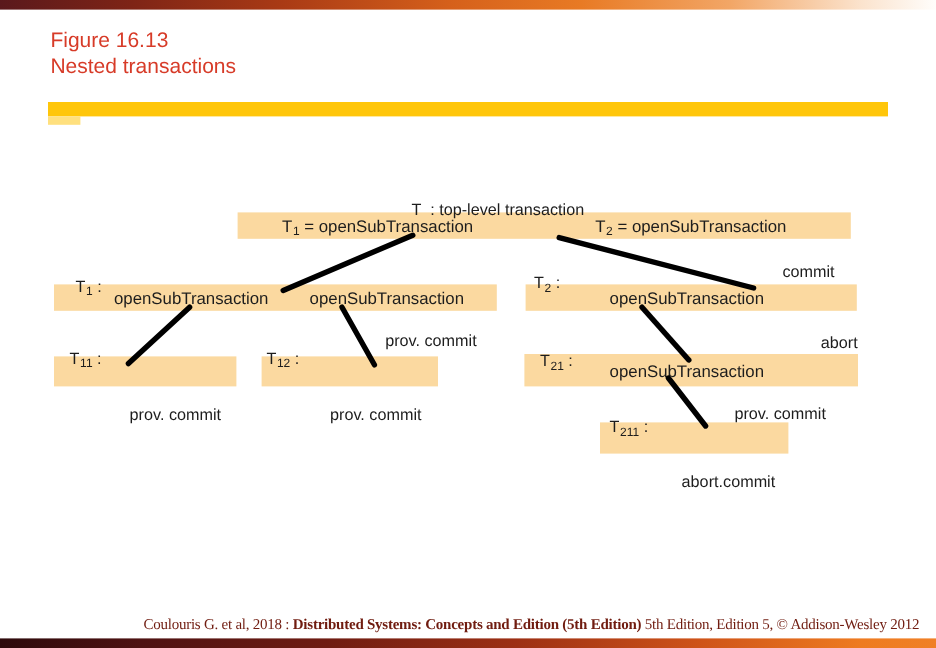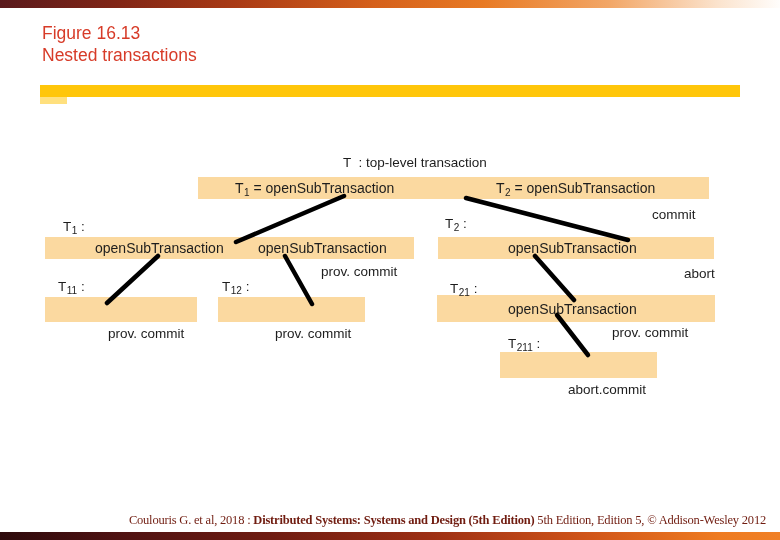--- a/index.html
+++ b/index.html
@@ -14,21 +14,21 @@
   .bottom-bar {
     position:absolute; left:0; top:532px; width:780px; height:8px;
     background:linear-gradient(90deg,#2d0a0c 0%,#4e1212 15%,#6f1c12 35%,#9c2f14 55%,#cf5419 75%,#ee7b21 92%,#f08026 100%);
   }
   .title { position:absolute; left:42px; top:22px; font-size:17.5px; line-height:22px; color:var(--title-red,#d73b28); }
   .gold-bar { position:absolute; left:40px; top:85px; width:700px; height:12px; background:var(--gold,#ffc60a); }
   .gold-tab { position:absolute; left:40px; top:97px; width:27px; height:7px; background:var(--gold-light,#ffe07e); }
 
   .dg-box { position:absolute; background:var(--box-fill,#fbd9a0); z-index:1; }
   .bx-text { position:absolute; top:50%; transform:translateY(-50%); font-size:14px; white-space:nowrap; z-index:6; }
-  .dg-label { position:absolute; font-size:13.5px; white-space:nowrap; z-index:6; }
+  .dg-label { position:absolute; font-size:13.5px; white-space:nowrap; z-index:6;margin-top:12px; }
   sub { font-size:10px; line-height:0; position:relative; top:3px; vertical-align:baseline; margin-left:0.5px; }
   .pre { white-space:pre; }
   .connectors { position:absolute; left:0; top:0; width:780px; height:540px; z-index:5; pointer-events:none; }
   .footer {
     position:absolute; top:513px; right:14px; z-index:2;
     font-family:"Liberation Serif", serif; font-size:12.5px; letter-spacing:-0.2px;
     color:var(--footer-maroon,#701c10); white-space:nowrap;
   }
   .bold { font-weight:bold; }
 </style>
@@ -89,17 +89,17 @@
   <div class="dg-label" style="left:450px;top:281px"><span>T</span><sub>21</sub><span class="pre"> :</span></div>
   <div class="dg-box" style="left:437px;top:295px;width:278px;height:27px">
     <span class="bx-text" style="left:71px">openSubTransaction</span>
   </div>
   <div class="dg-label" style="left:612px;top:325px">prov. commit</div>
 
   <div class="dg-label" style="left:508px;top:336px"><span>T</span><sub>211</sub><span class="pre"> :</span></div>
   <div class="dg-box" style="left:500px;top:352px;width:157px;height:26px"></div>
   <div class="dg-label" style="left:568px;top:382px">abort.commit</div>
 
-  <div class="footer"><span class="pre">Coulouris G. et al, 2018 : </span><span class="bold">Distributed Systems: Systems and Design (5th Edition)</span><span class="pre"> 5th Edition, Edition 5, © Addison-Wesley 2012</span></div>
+  <div class="footer"><span class="pre">Coulouris G. et al, 2018 : </span><span class="bold">Distributed Systems: Concepts and Edition (5th Edition)</span><span class="pre"> 5th Edition, Edition 5, © Addison-Wesley 2012</span></div>
 
   <div class="bottom-bar"></div>
 
 </div>
 
 </body></html>

